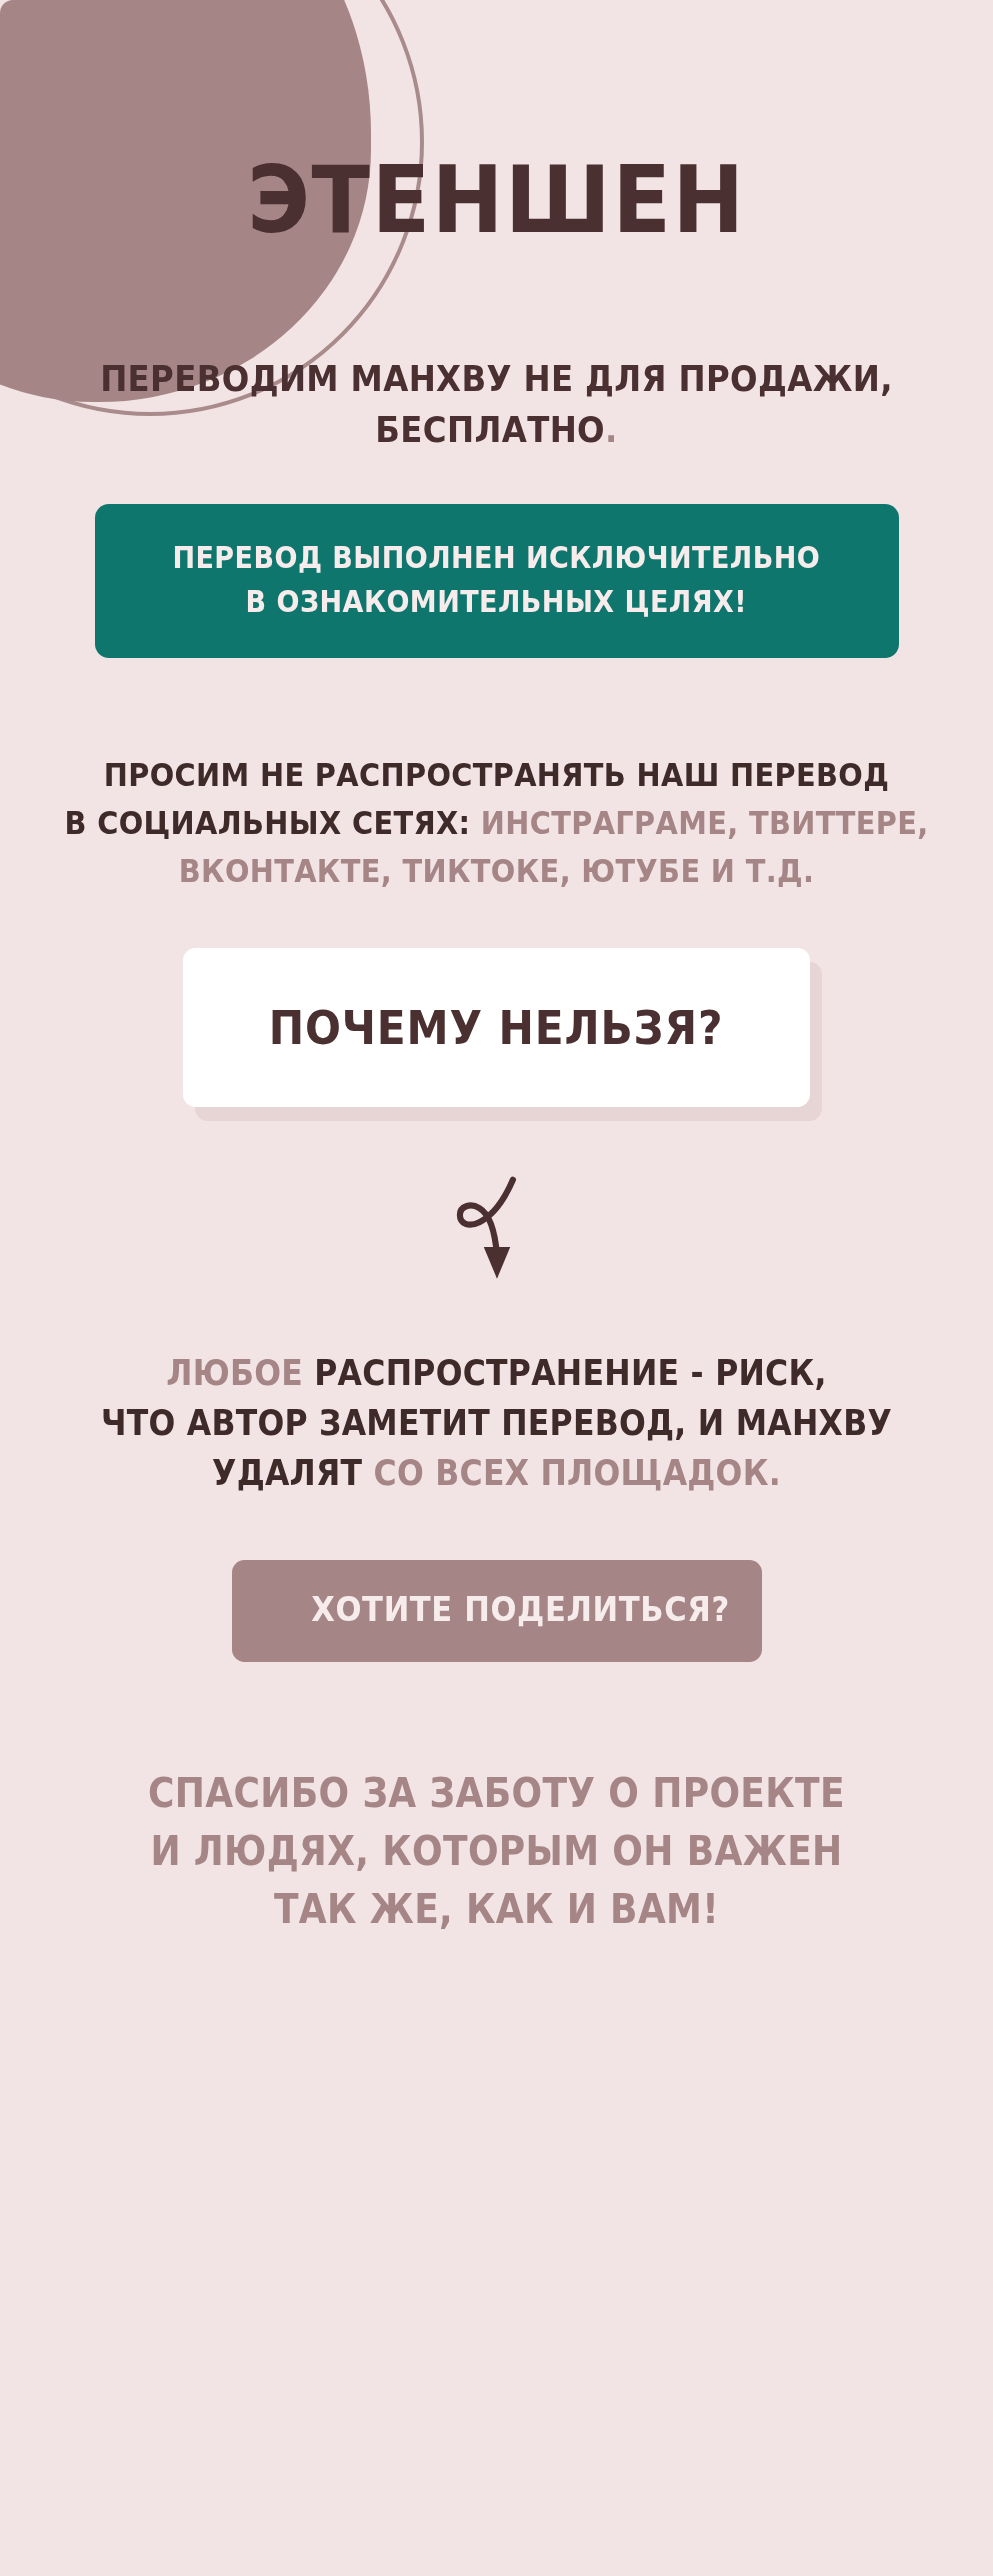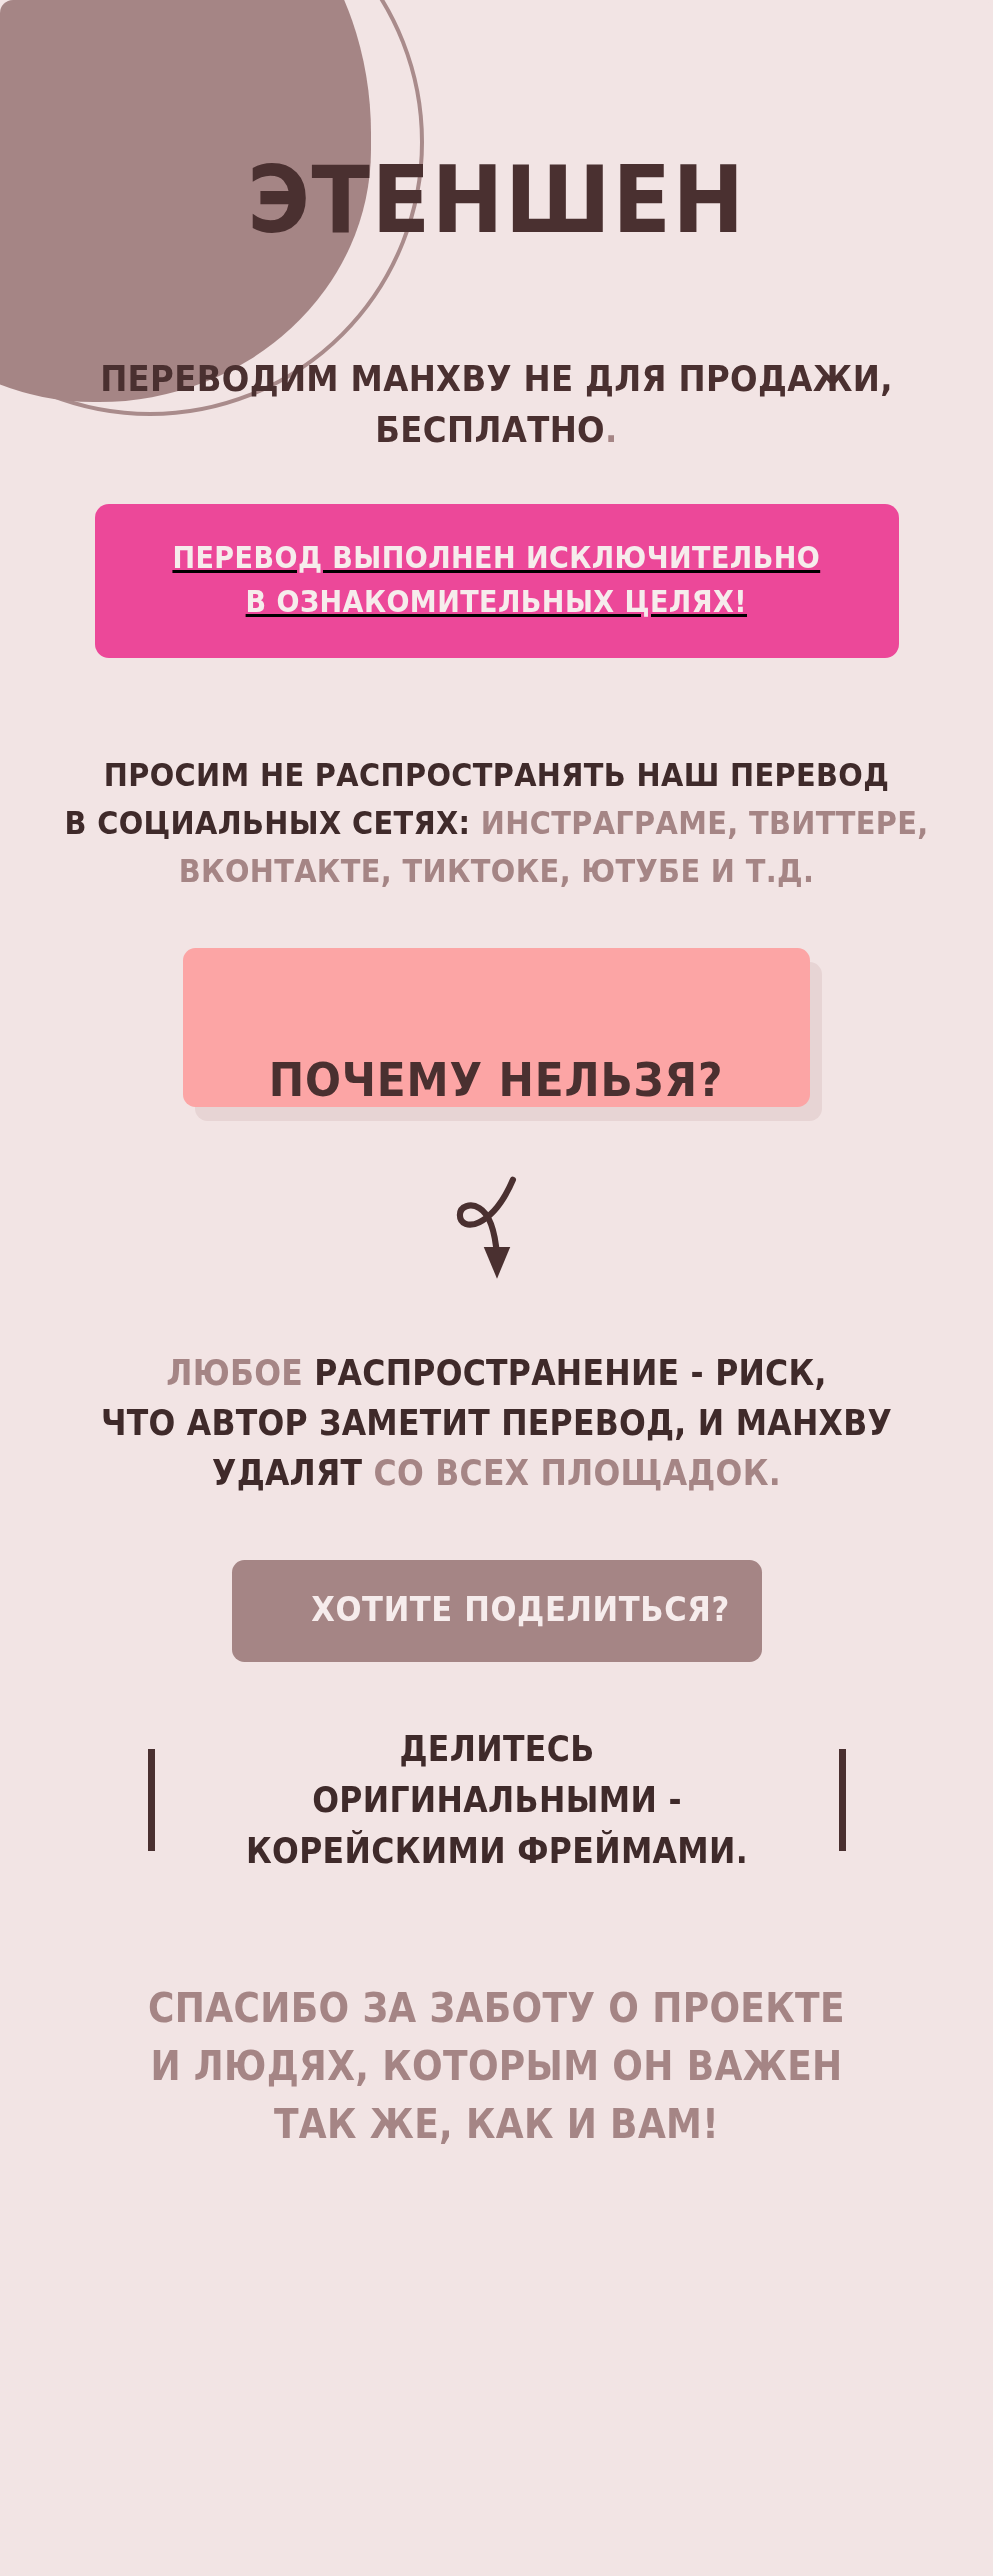--- a/index.html
+++ b/index.html
@@ -72,25 +72,24 @@
     line-height: 1.42;
     color: #4a3030;
     letter-spacing: 0.4px;
   }
   .lead .muted { color: #a58585; }
 
   .banner {
     position: relative;
     margin: 49px auto 16px;
     width: 804px;
-    background: #ec4899;
+    background: #0f766e;
     border-radius: 14px;
     padding: 32px 17.7px 35px;
     box-sizing: border-box;
-    text-decoration: underline;
   }
   .banner-text {
     font-size: 30px;
     line-height: 1.45;
     color: #f6ecec;
     font-weight: 900;
     text-align: center;
     font-family: "DejaVu Sans", sans-serif;
     letter-spacing: 0.5px;
     transform: scaleX(0.9);
@@ -119,24 +118,24 @@
     height: 159px;
     background: #e7d4d4;
     border-radius: 12.4px;
   }
   .why-card {
     position: absolute;
     left: 0;
     top: 0;
     width: 627px;
     height: 159px;
-    background: #fca5a5;
+    background: #ffffff;
     border-radius: 12.4px;
     display: flex;
-    align-items: flex-end;
+    align-items: center;
     justify-content: center;
   }
   .why-text {
     font-size: 46px;
     font-weight: 900;
     color: #4a3030;
     letter-spacing: 0.9px;
     font-family: "DejaVu Sans", sans-serif;
     transform: scaleX(0.92);
   }
@@ -261,28 +260,20 @@
     <div>ЧТО АВТОР ЗАМЕТИТ ПЕРЕВОД, И МАНХВУ</div>
     <div>
       <span>УДАЛЯТ</span><span class="pink"> СО ВСЕХ ПЛОЩАДОК.</span>
     </div>
   </div>
 
   <div class="share-btn">
     <span class="share-btn-text">ХОТИТЕ ПОДЕЛИТЬСЯ?</span>
   </div>
 
-  <div class="original">
-    <div class="bar"></div>
-    <div class="original-text">
-      <div>ДЕЛИТЕСЬ ОРИГИНАЛЬНЫМИ -</div>
-      <div>КОРЕЙСКИМИ ФРЕЙМАМИ.</div>
-    </div>
-    <div class="bar"></div>
-  </div>
 
   <div class="block thanks">
     <div>СПАСИБО ЗА ЗАБОТУ О ПРОЕКТЕ</div>
     <div>И ЛЮДЯХ, КОТОРЫМ ОН ВАЖЕН</div>
     <div>ТАК ЖЕ, КАК И ВАМ!</div>
   </div>
 
 </div>
 
 

